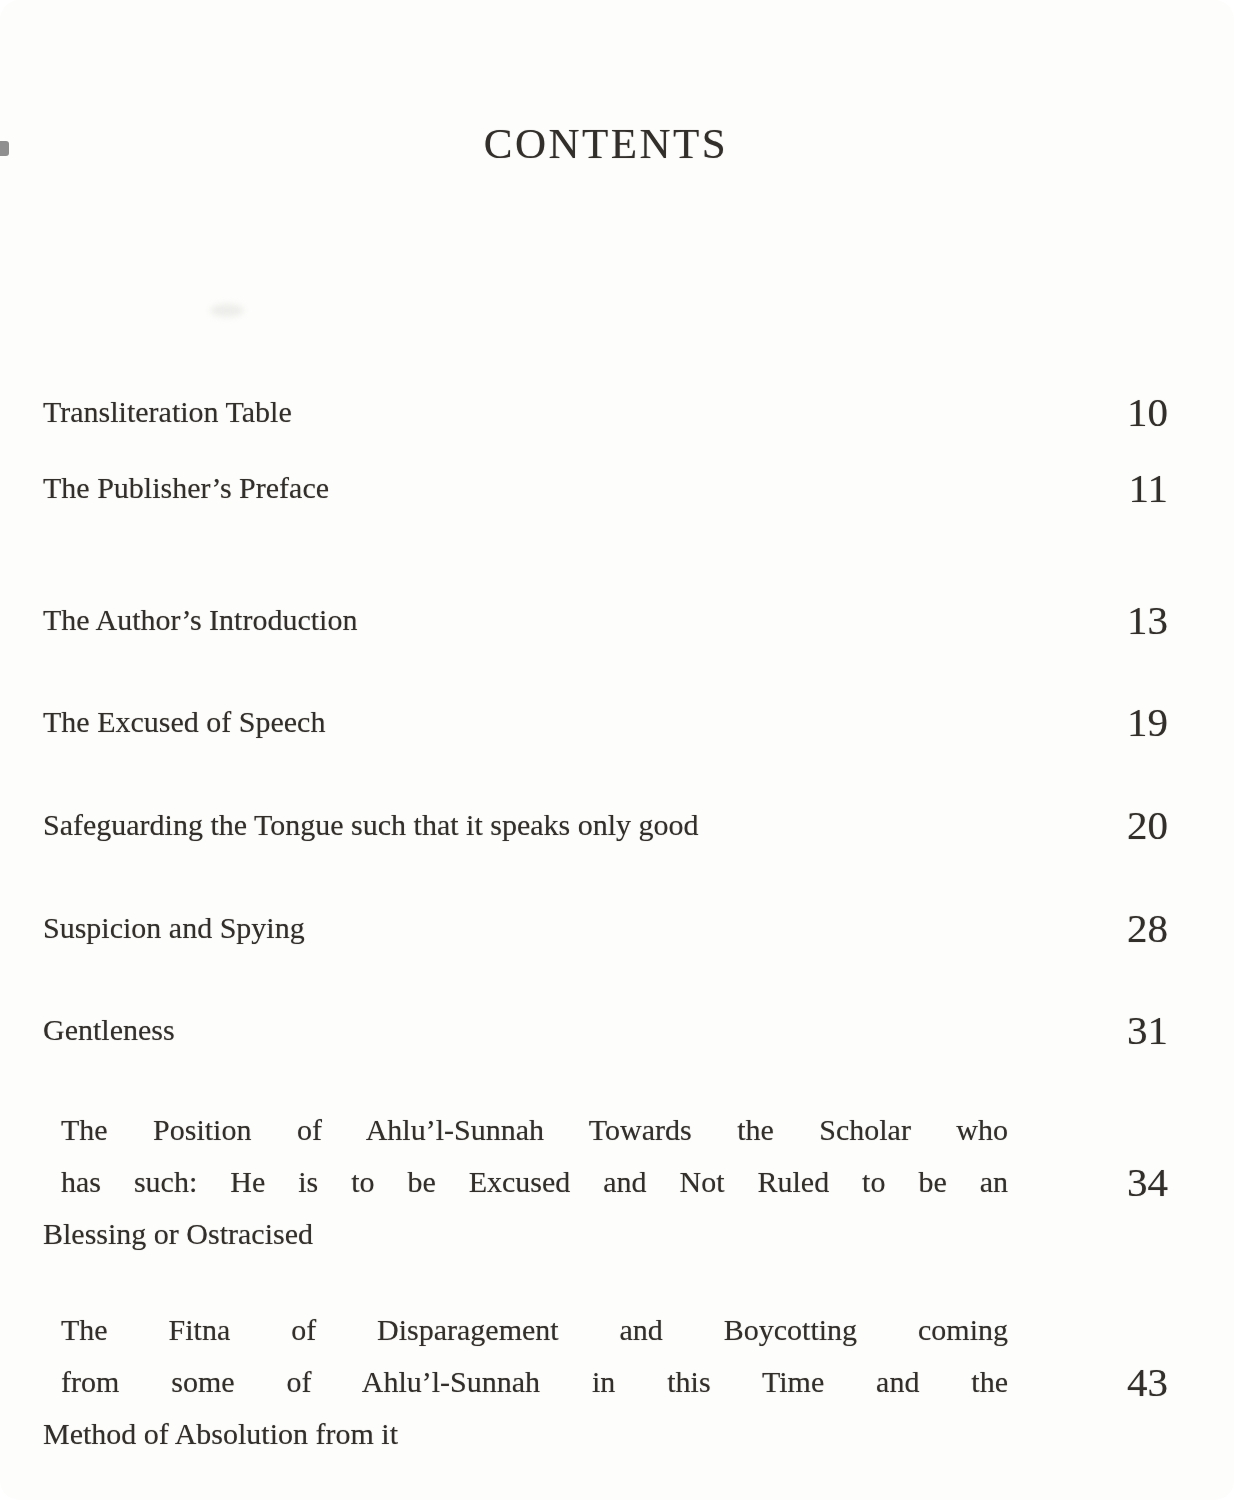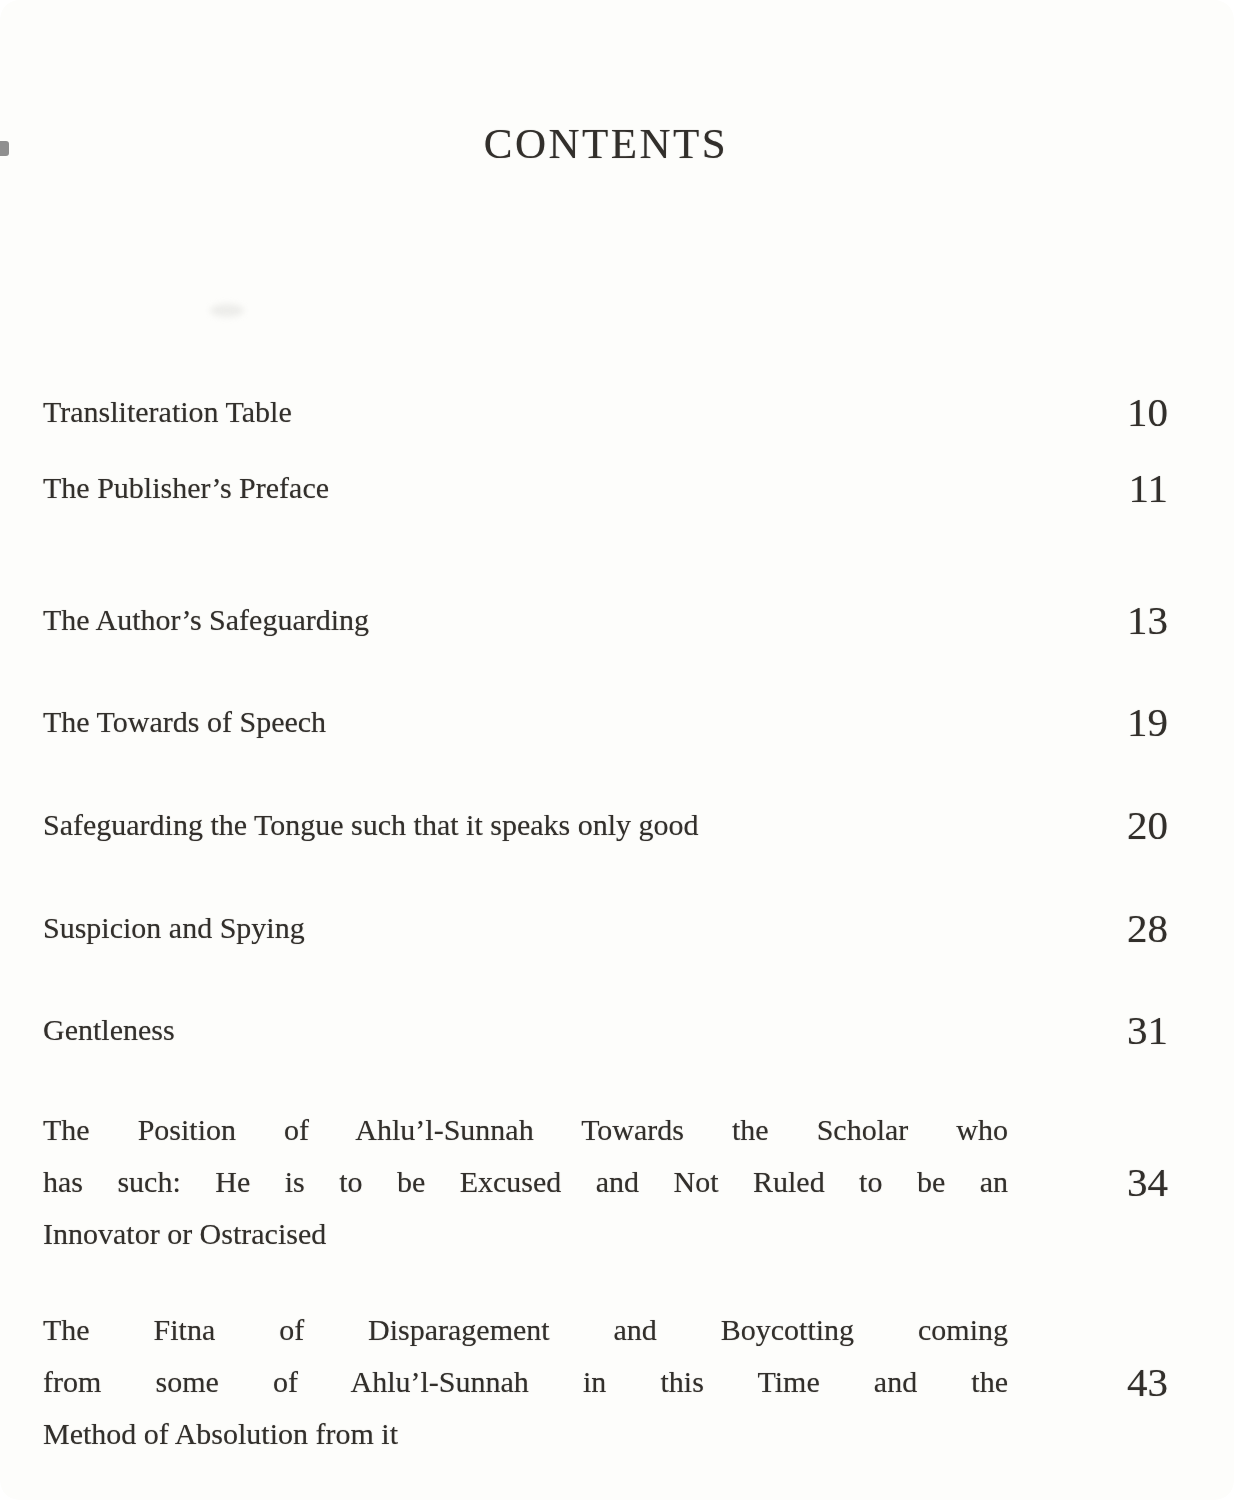--- a/index.html
+++ b/index.html
@@ -60,20 +60,21 @@
     width: 965px;
     font-size: 30px;
     line-height: 52px;
   }
   .entry-title .line {
     text-align: left;
   }
   .entry-title .line.just {
     text-align: justify;
     text-align-last: justify;
+    margin-left: 18px;
   }
   .spacer { flex: 1 1 auto; }
   .entry-page-number {
     font-size: 41px;
     line-height: 52px;
     min-width: 80px;
     text-align: right;
     align-self: center;
   }
 
@@ -120,28 +121,28 @@
   </div>
       <div class="toc-entry" style="top: 462px;">
     <div class="entry-title ink">
           <div class="line">The Publisher’s Preface</div>
         </div>
     <div class="spacer"></div>
     <div class="entry-page-number ink">11</div>
   </div>
       <div class="toc-entry" style="top: 594px;">
     <div class="entry-title ink">
-          <div class="line">The Author’s Safeguarding</div>
+          <div class="line">The Author’s Introduction</div>
         </div>
     <div class="spacer"></div>
     <div class="entry-page-number ink">13</div>
   </div>
       <div class="toc-entry" style="top: 696px;">
     <div class="entry-title ink">
-          <div class="line">The Towards of Speech</div>
+          <div class="line">The Excused of Speech</div>
         </div>
     <div class="spacer"></div>
     <div class="entry-page-number ink">19</div>
   </div>
       <div class="toc-entry" style="top: 799px;">
     <div class="entry-title ink">
           <div class="line">Safeguarding the Tongue such that it speaks only good</div>
         </div>
     <div class="spacer"></div>
     <div class="entry-page-number ink">20</div>
@@ -157,21 +158,21 @@
     <div class="entry-title ink">
           <div class="line">Gentleness</div>
         </div>
     <div class="spacer"></div>
     <div class="entry-page-number ink">31</div>
   </div>
       <div class="toc-entry" style="top: 1104px;">
     <div class="entry-title ink">
           <div class="line just">The Position of Ahlu’l-Sunnah Towards the Scholar who</div>
           <div class="line just">has such: He is to be Excused and Not Ruled to be an</div>
-          <div class="line">Innovator or Ostracised</div>
+          <div class="line">Blessing or Ostracised</div>
         </div>
     <div class="spacer"></div>
     <div class="entry-page-number ink">34</div>
   </div>
       <div class="toc-entry" style="top: 1304px;">
     <div class="entry-title ink">
           <div class="line just">The Fitna of Disparagement and Boycotting coming</div>
           <div class="line just">from some of Ahlu’l-Sunnah in this Time and the</div>
           <div class="line">Method of Absolution from it</div>
         </div>

